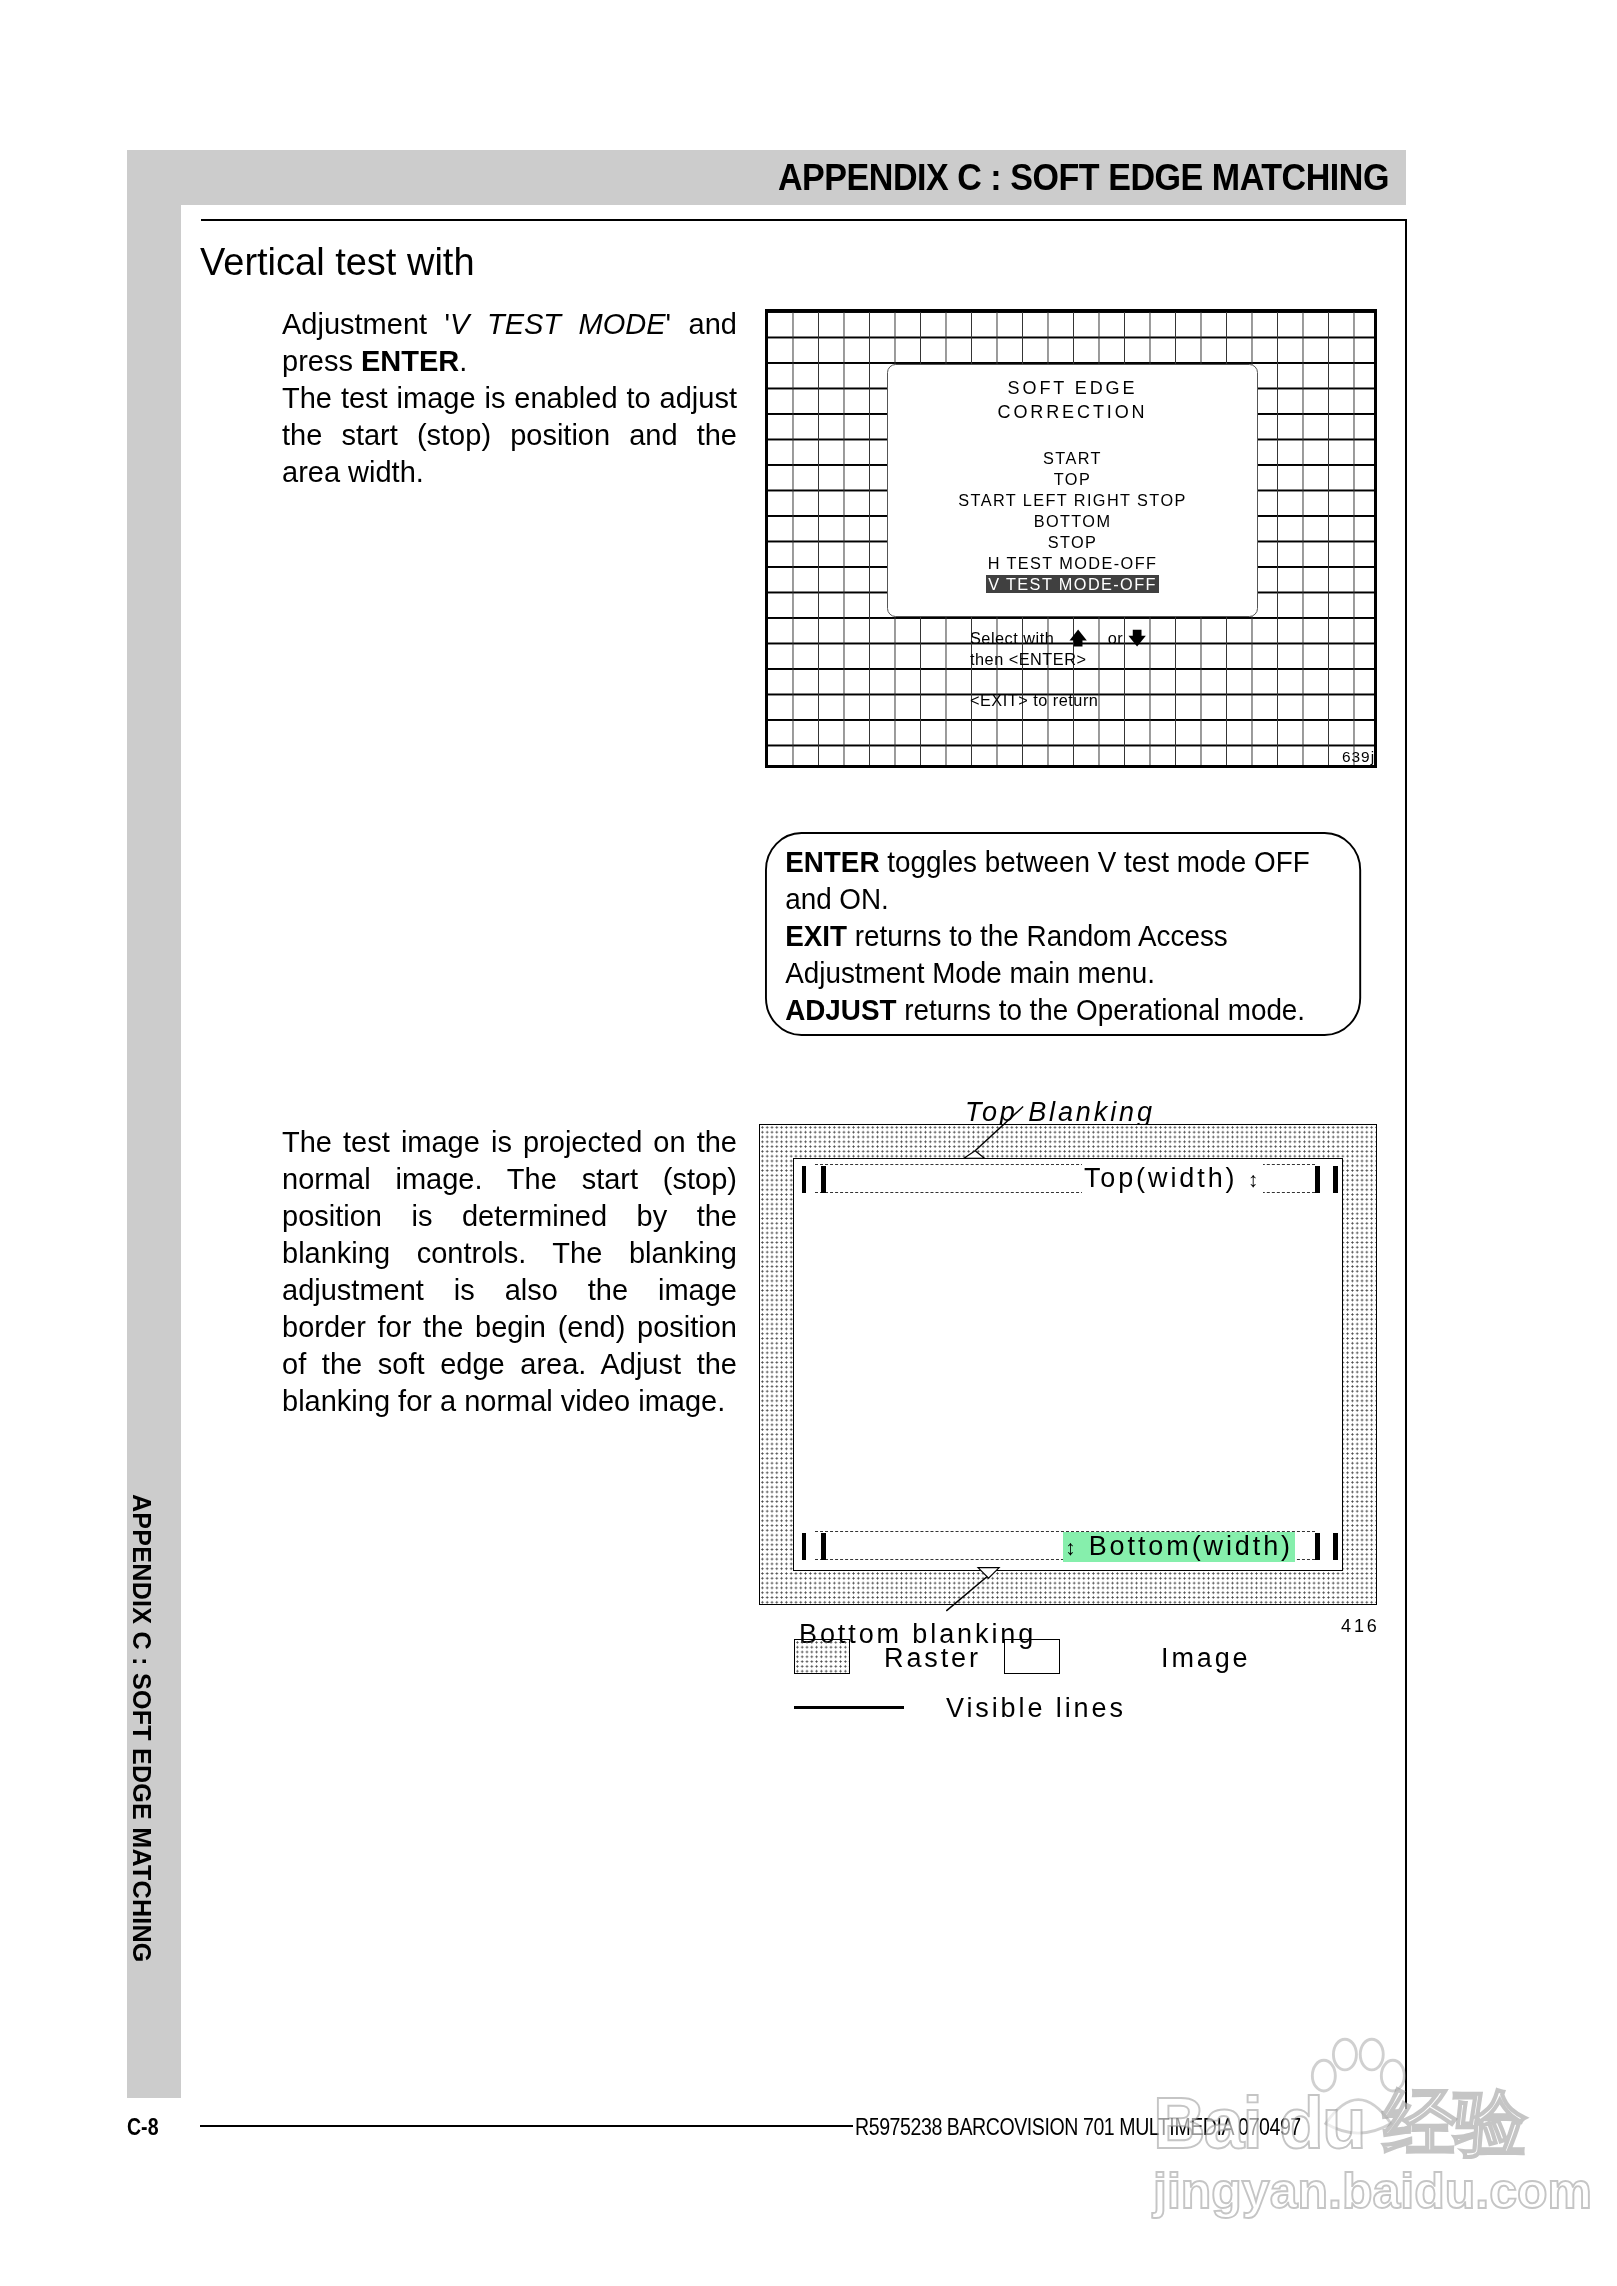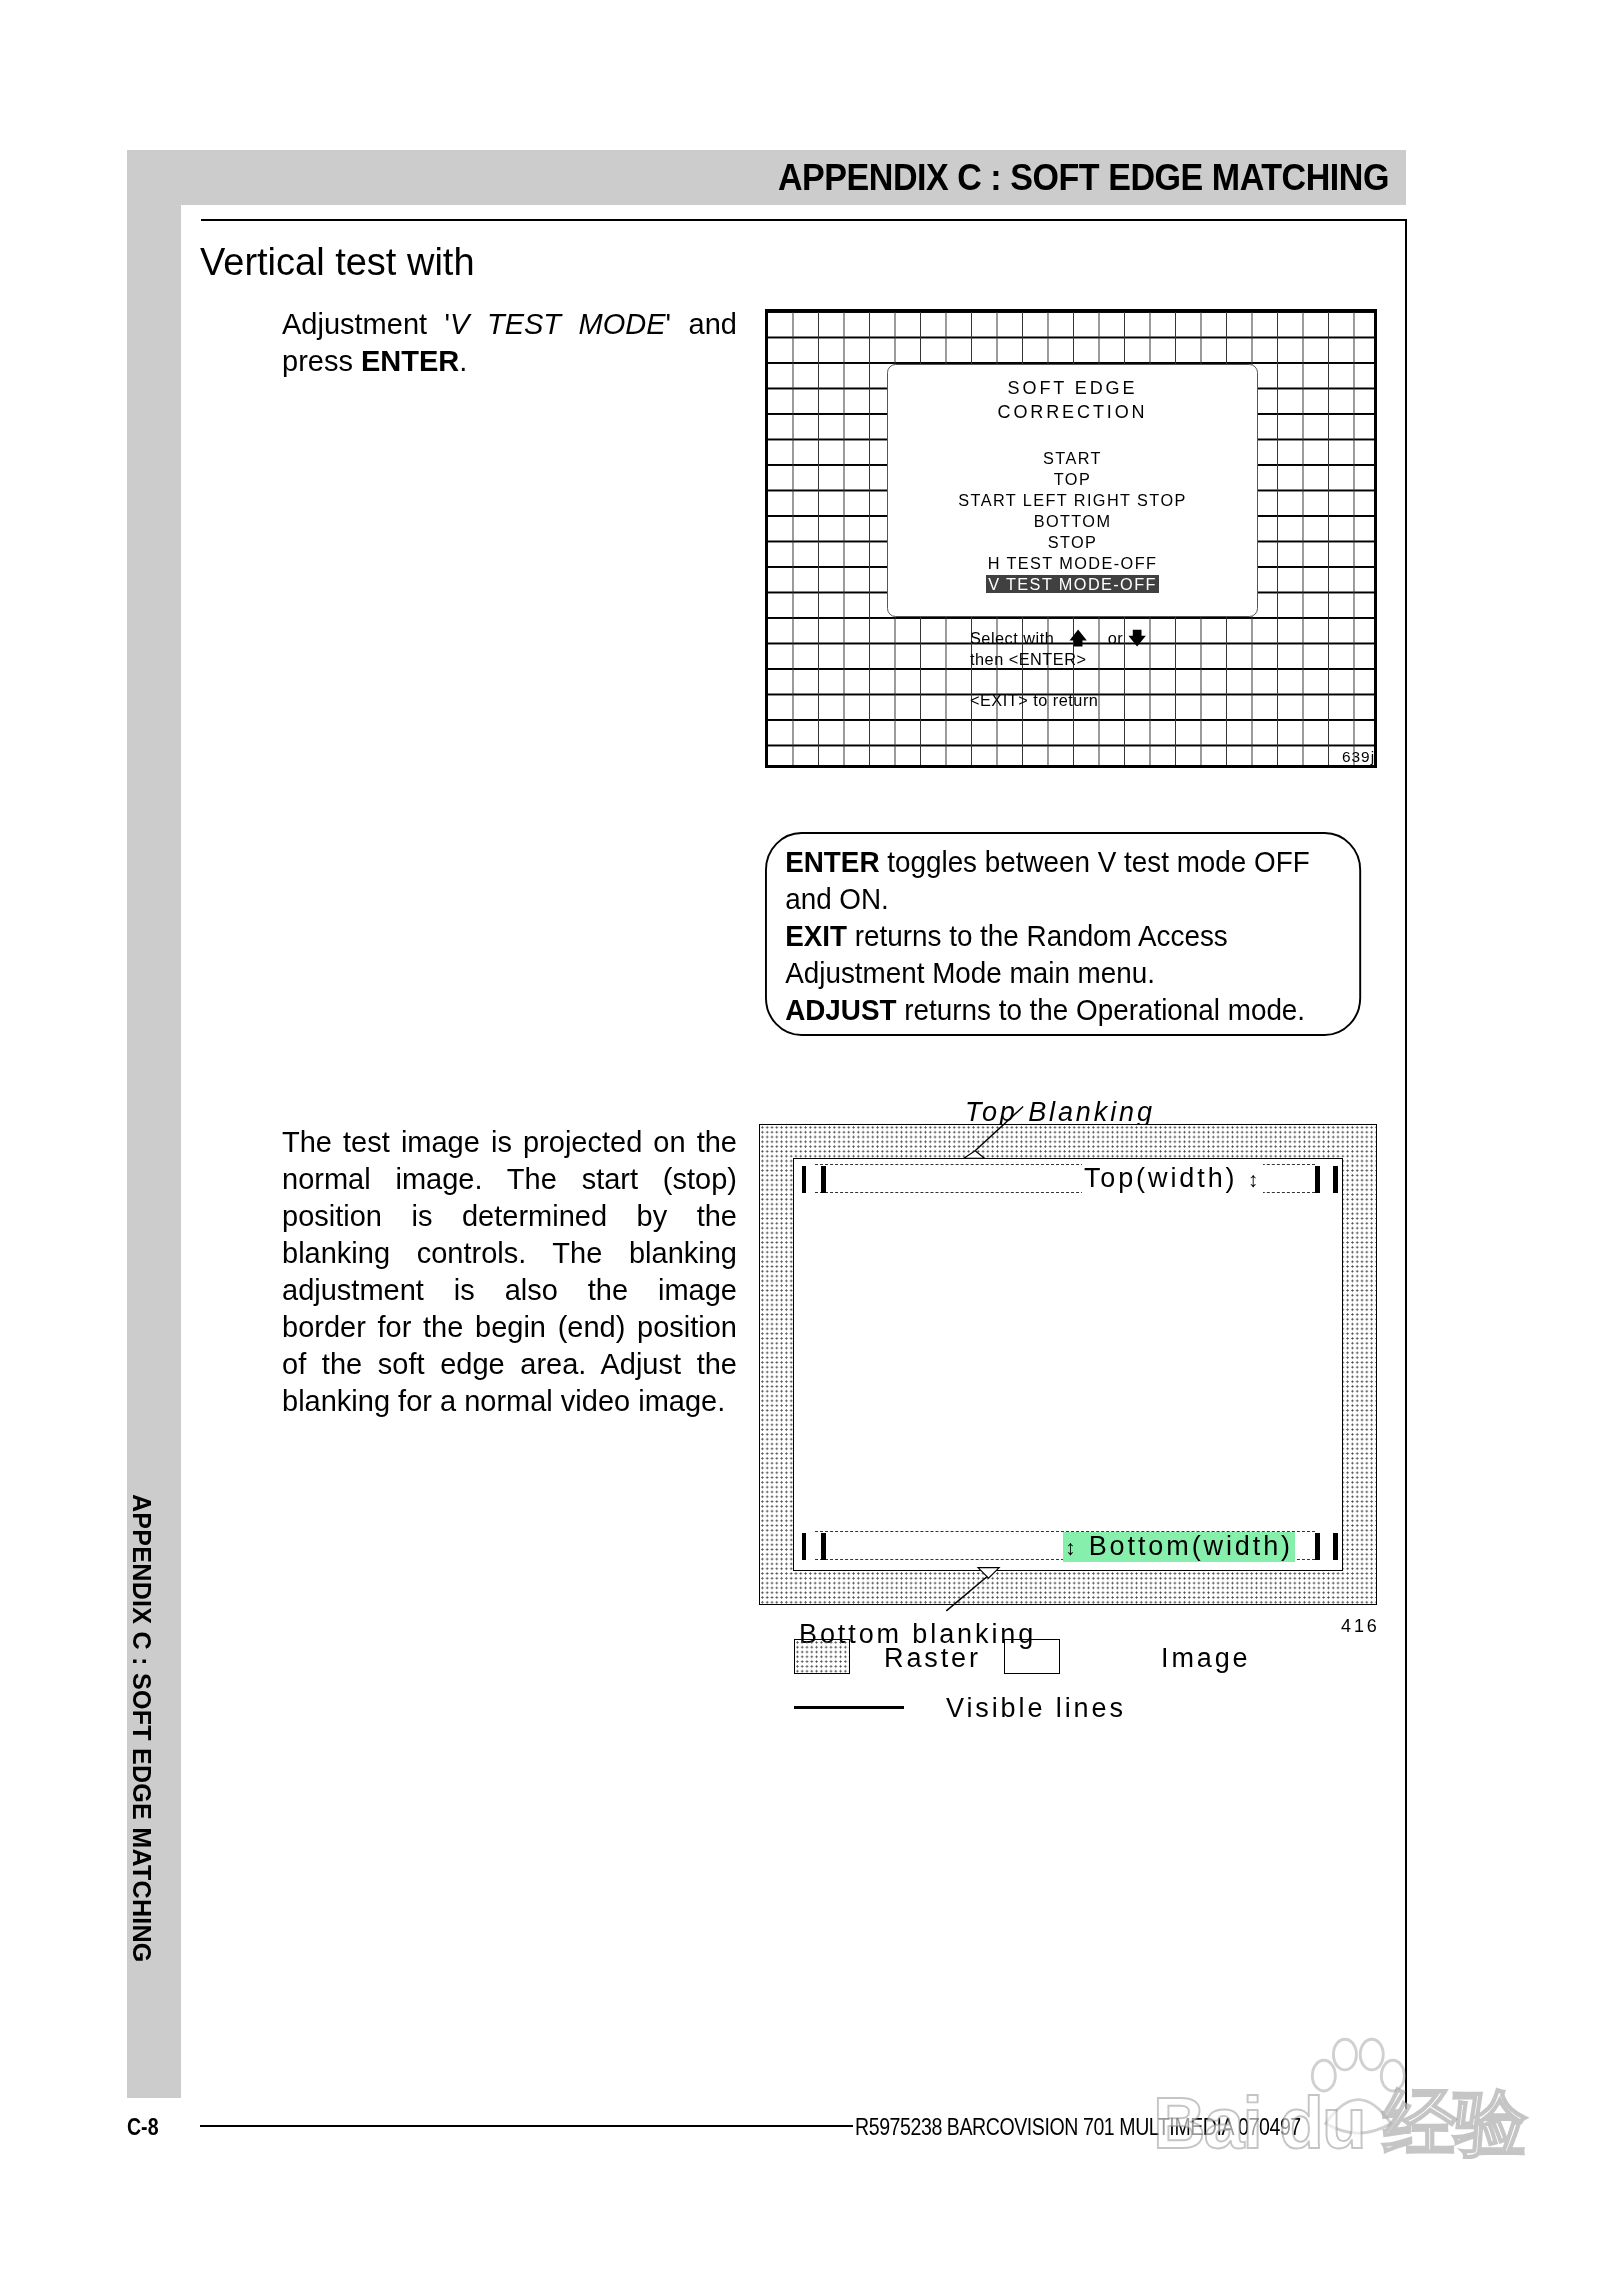--- a/index.html
+++ b/index.html
@@ -78,20 +78,21 @@
 <div class="abs" id="hdr-title">APPENDIX C : SOFT EDGE MATCHING</div>
 <div class="abs" id="side-band"></div>
 <div class="abs" id="side-text">APPENDIX C : SOFT EDGE MATCHING</div>
 <div class="abs" id="top-rule"></div>
 <div class="abs" id="right-rule"></div>
 
 <div class="abs" id="section-title">Vertical test with</div>
 
 <div class="abs para" id="para1">
   <p><span>Adjustment '</span><i>V TEST MODE</i><span>' and press </span><b>ENTER</b><span>.</span></p>
+  <p>The test image is enabled to adjust the start (stop) position and the area width.</p>
 </div>
 
 <div class="abs" id="grid-fig"></div>
 <div class="abs" id="menu-panel">
   <div class="osd" style="top:13.4px;">SOFT EDGE</div>
   <div class="osd" style="top:37px;">CORRECTION</div>
   <div class="osd osd-sm" style="top:83px;">START</div>
   <div class="osd osd-sm" style="top:104px;">TOP</div>
   <div class="osd osd-sm" style="top:125px;">START LEFT RIGHT STOP</div>
   <div class="osd osd-sm" style="top:146px;">BOTTOM</div>
@@ -161,14 +162,15 @@
   <svg style="position:absolute; left:144px; top:0px;" width="115" height="106" viewBox="0 0 120 110">
     <g fill="none" stroke="rgba(150,150,150,0.45)" stroke-width="3">
       <ellipse cx="28" cy="40" rx="12" ry="16"></ellipse>
       <ellipse cx="50" cy="18" rx="12" ry="16"></ellipse>
       <ellipse cx="78" cy="18" rx="12" ry="16"></ellipse>
       <ellipse cx="100" cy="40" rx="12" ry="16"></ellipse>
       <path d="M30 90 Q64 40 98 90 Q64 110 30 90Z"></path>
     </g>
   </svg>
   <div id="wm-brand">Bai du 经验</div>
+  <div id="wm-url">jingyan.baidu.com</div>
 </div>
 
 
 </body></html>

